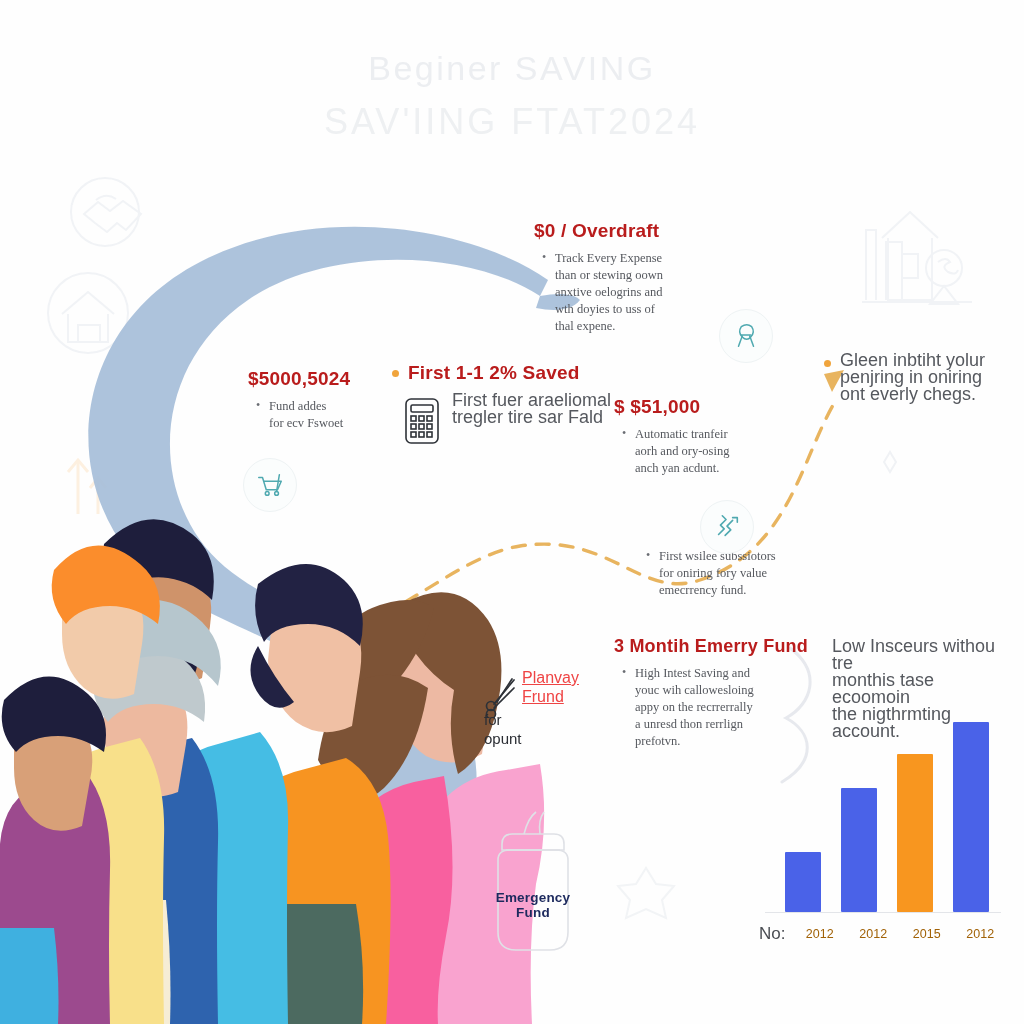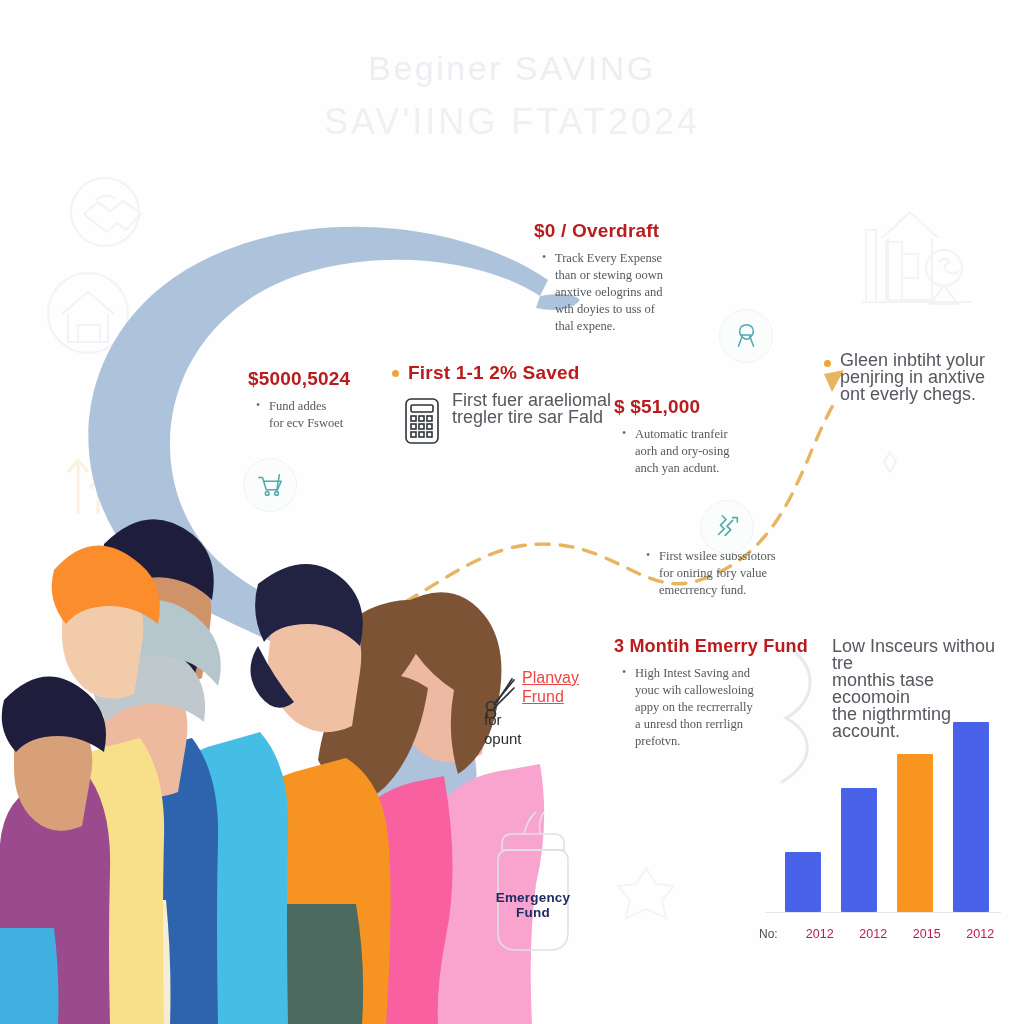--- a/index.html
+++ b/index.html
@@ -79,24 +79,24 @@
     position:absolute;bottom:0;width:36px;border-radius:1px;
   }
   .chart-axis{
     position:absolute;left:8px;top:200px;width:236px;height:1px;background:#e3e5e9;
   }
   .chart-labels{
     position:absolute;left:0;top:210px;width:250px;height:24px;
     display:flex;align-items:center;
   }
   .chart-prefix{
-    font-size:12px;color:#4a4d53;width:34px;text-align:left;padding-left:2px;
+    font-size:17px;color:#4a4d53;width:34px;text-align:left;padding-left:2px;
   }
   .tick{
-    flex:1;text-align:center;font-size:12.5px;color:#be185d;
+    flex:1;text-align:center;font-size:12.5px;color:#a16207;
   }
 </style>
 </head>
 <body>
 
 <div id="canvas">
 
   <div class="layer">
     <svg viewBox="0 0 1024 1024" width="1024" height="1024">
       <g stroke="#f1f3f6" stroke-width="2" fill="none">
@@ -325,21 +325,21 @@
       <li>Low Insceurs withou tre</li>
       <li>monthis tase ecoomoin</li>
       <li>the nigthrmting account.</li>
     </ul>
   </div>
 
   <div class="dot-o" style="left:824px;top:360px;"></div>
   <div class="block" style="left:840px;top:352px;width:170px;">
     <ul class="plain-list">
       <li>Gleen inbtiht yolur</li>
-      <li>penjring in anxtive</li>
+      <li>penjring in oniring</li>
       <li>ont everly chegs.</li>
     </ul>
   </div>
 
   <div class="circ-icon" style="left:243px;top:458px;">
     <svg viewBox="0 0 32 32">
       <g fill="none" stroke="#4fa9b0" stroke-width="1.6" stroke-linecap="round" stroke-linejoin="round">
         <path d="M4 8 h4 l4 13 h12 l4 -9 h-18"></path>
         <circle cx="13" cy="25" r="2"></circle>
           <circle cx="23" cy="25" r="2"></circle>

